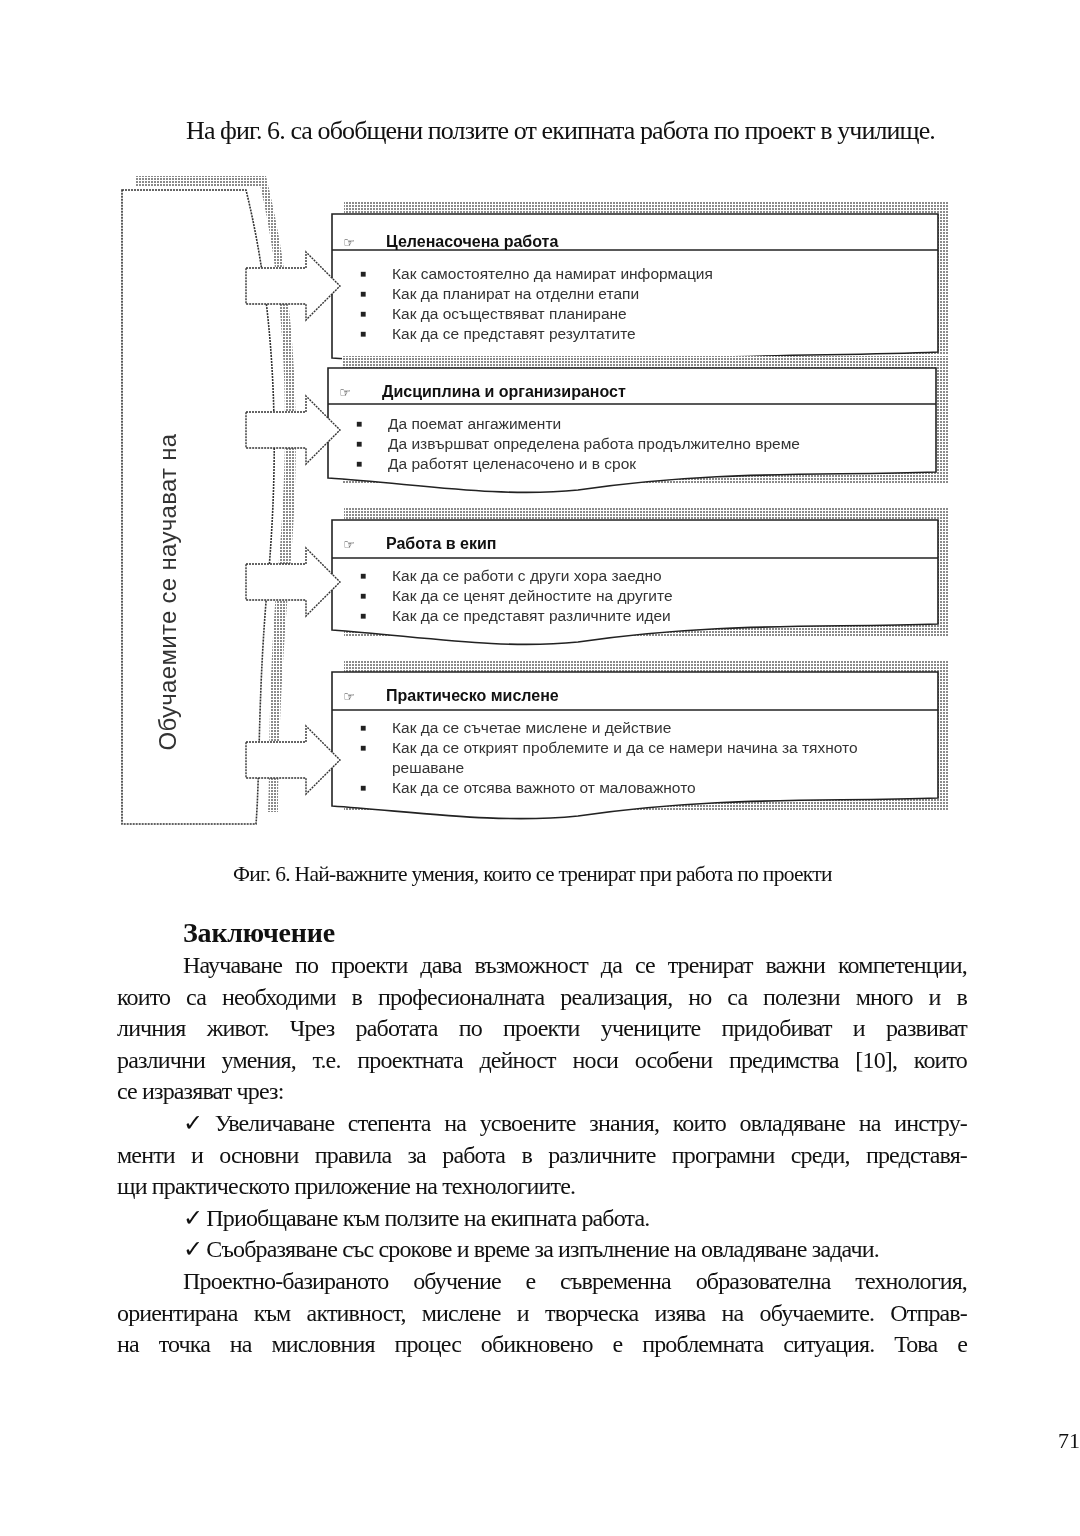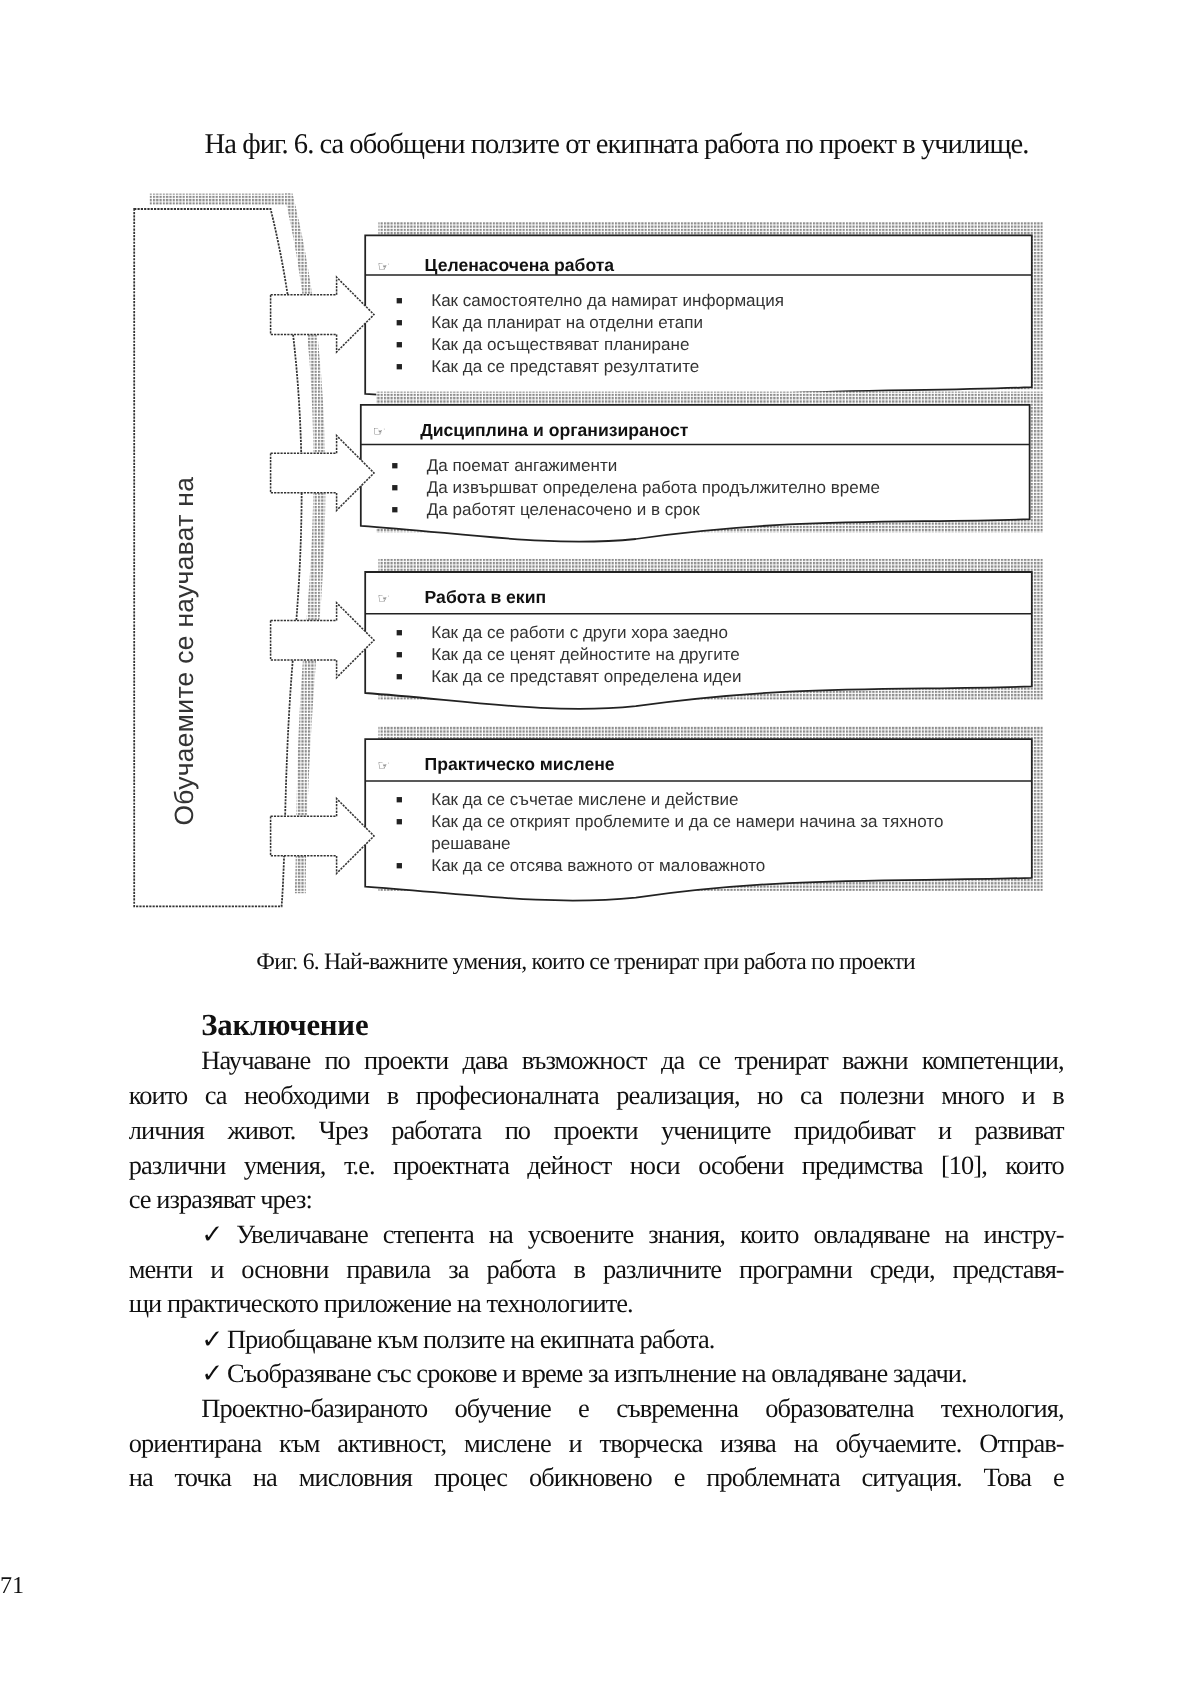--- a/index.html
+++ b/index.html
@@ -28,21 +28,21 @@
     .caption b { font-weight: normal; margin-left: 37px; }
 
     .heading { position: absolute; left: 183px; top: 917px; font-size: 28px; font-weight: bold; letter-spacing: -0.2px; }
 
     .body { position: absolute; left: 117px; top: 950px; width: 850px; font-size: 24px; line-height: 31.6px; letter-spacing: -0.85px; }
     .body p { margin: 0; text-align: justify; text-align-last: justify; }
     .body p.last { text-align-last: left; }
     .body p.indent { text-indent: 66px; }
     .check { margin-right: 4px; }
 
-    .pagenum { position: absolute; left: 0; width: 1080px; top: 1428px; text-align: left; font-size: 22px; }
+    .pagenum { position: absolute; left: 0; width: 1080px; top: 1428px; text-align: right; font-size: 22px; }
   </style>
 </head>
 <body>
 
 <div class="intro serif">На фиг. 6. са обобщени ползите от екипната работа по проект в училище.</div>
 
 <div class="diagram">
   <svg width="830" height="660" viewBox="0 0 830 660">
     <defs>
       <pattern id="dots" width="3" height="3" patternUnits="userSpaceOnUse">
@@ -147,21 +147,21 @@
       <li>
           <span class="bullet">■</span>
           <span class="text">Как да се работи с други хора заедно</span>
         </li>
       <li>
           <span class="bullet">■</span>
           <span class="text">Как да се ценят дейностите на другите</span>
         </li>
       <li>
           <span class="bullet">■</span>
-          <span class="text">Как да се представят определена идеи</span>
+          <span class="text">Как да се представят различните идеи</span>
         </li>
     </ul>
   </div>
 
   <div class="card sans" style="top:506px; height:130px;">
     <div class="card-title">
       <span class="hand">☞</span>
       <span class="title">Практическо мислене</span>
     </div>
     <ul class="card-items">

